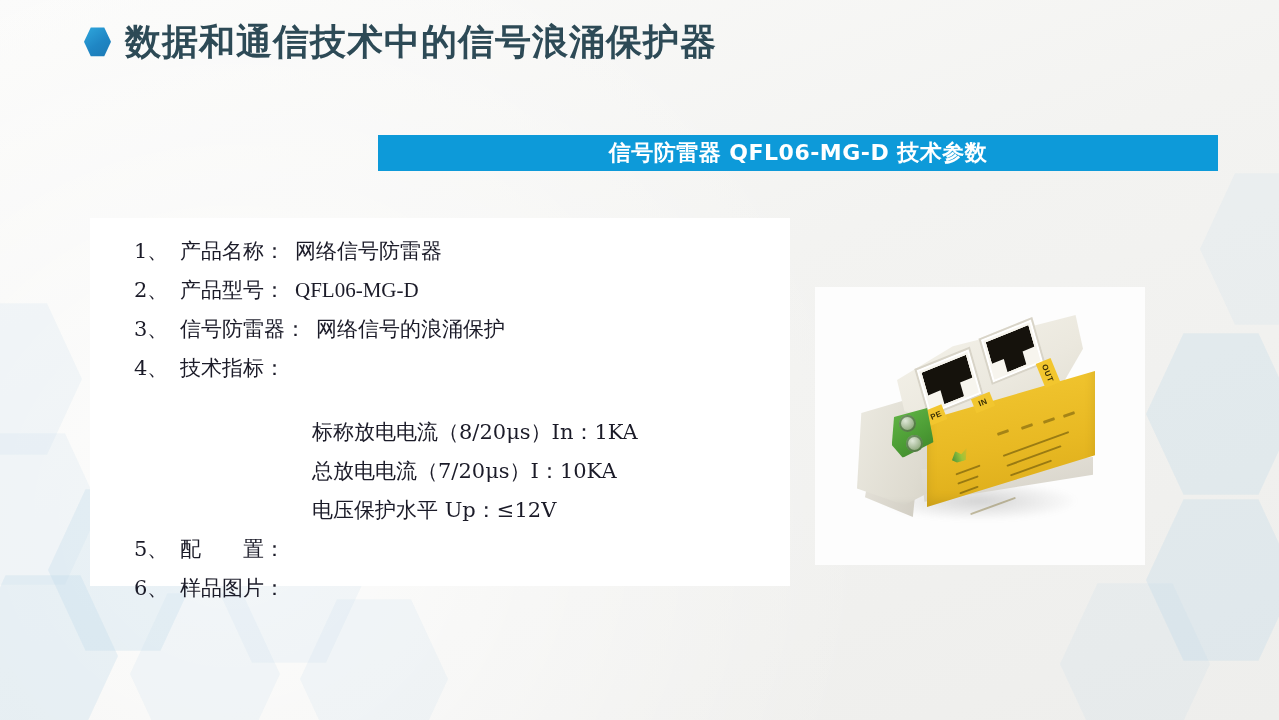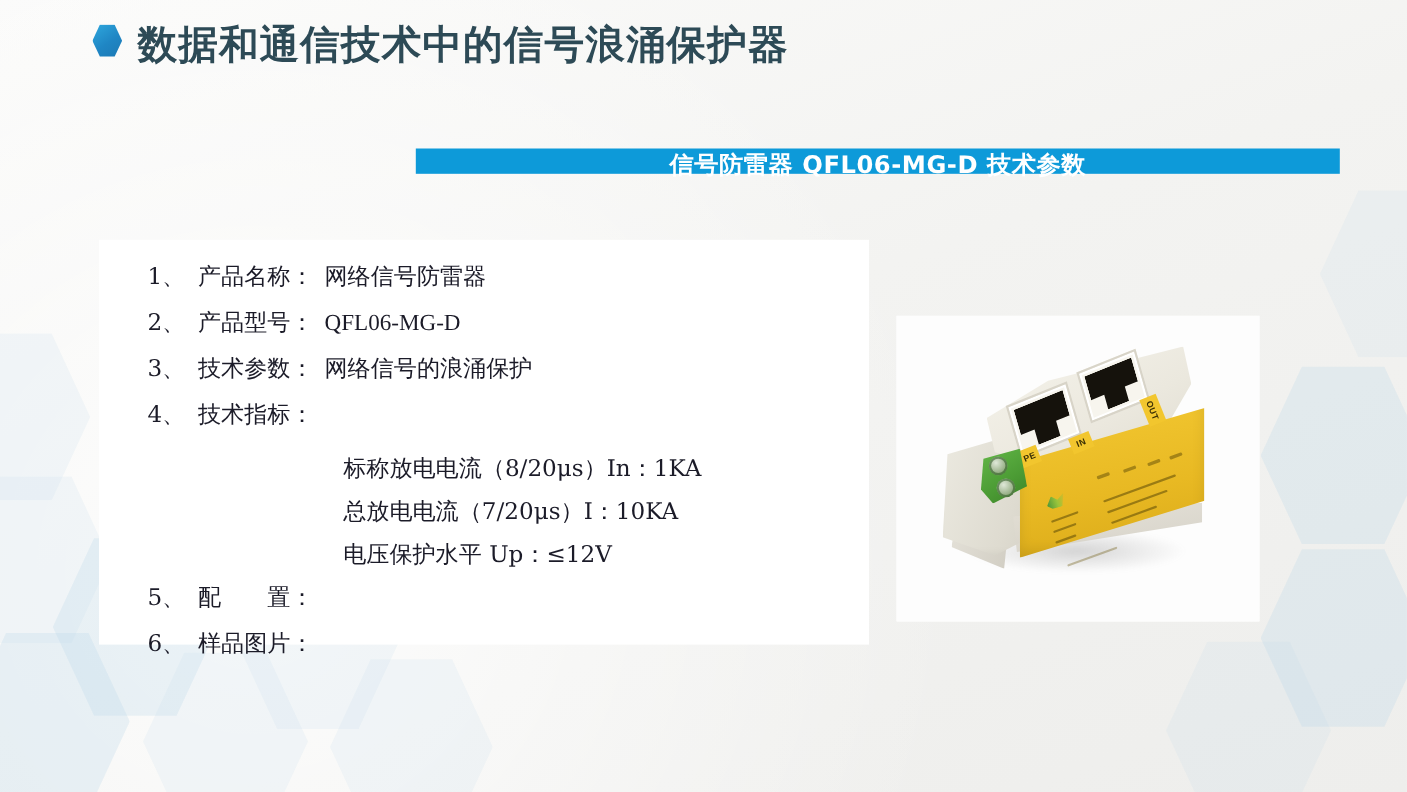--- a/index.html
+++ b/index.html
@@ -37,21 +37,21 @@
   }
   .hexagon.faint { opacity: .28; }
   .hexagon.ghost { opacity: .15; }
 
   
   #title-row {
     position: absolute;
     left: 84px;
     top: 22px;
     display: flex;
-    align-items: flex-start;
+    align-items: center;
     gap: 14px;
   }
   #bullet-hex {
     width: 27px;
     height: 30px;
     flex: 0 0 auto;
     clip-path: polygon(25% 2%, 75% 2%, 100% 50%, 75% 98%, 25% 98%, 0% 50%);
     background: linear-gradient(145deg, #2fa8de 0%, #1f86c4 55%, #1c79b4 100%);
   }
   #page-title {
@@ -63,24 +63,24 @@
     white-space: nowrap;
     font-family: "DejaVu Sans", "Liberation Sans", sans-serif;
   }
 
   
   #banner {
     position: absolute;
     left: 378px;
     top: 135px;
     width: 840px;
-    height: 23px;
+    height: 36px;
     background: #0d9ad9;
     display: flex;
-    align-items: flex-start;
+    align-items: center;
     justify-content: center;
   }
   #banner-text {
     color: #ffffff;
     font-size: 22px;
     font-weight: bold;
     letter-spacing: .5px;
     white-space: nowrap;
     font-family: "DejaVu Sans", "Liberation Sans", sans-serif;
   }
@@ -108,33 +108,32 @@
     color: #1b1b28;
     line-height: 1.85;
     white-space: nowrap;
   }
   .spec-num {
     width: 46px;
     flex: 0 0 46px;
   }
   .spec-label {
     flex: 0 0 auto;
-    font-family: Liberation Mono, monospace;
   }
   .spec-label.spaced {
     letter-spacing: 0;
   }
   .spec-value {
     margin-left: 10px;
   }
   .spec-line.indented {
     padding-left: 168px;
   }
   .spec-line.gap-top {
-    margin-top: 8px;
+    margin-top: 26px;
     align-items: center;
   }
   .mono-val {
     font-family: "Liberation Serif", "DejaVu Serif", serif;
   }
 
   
   #photo-card {
     position: absolute;
     left: 815px;
@@ -375,21 +374,21 @@
       </div>
 
       <div class="spec-line">
         <span class="spec-num">2、</span>
         <span class="spec-label">产品型号：</span>
         <span class="spec-value mono-val">QFL06-MG-D</span>
       </div>
 
       <div class="spec-line">
         <span class="spec-num">3、</span>
-        <span class="spec-label">技术参数：</span>
+        <span class="spec-label">信号防雷器：</span>
         <span class="spec-value">网络信号的浪涌保护</span>
       </div>
 
       <div class="spec-line">
         <span class="spec-num">4、</span>
         <span class="spec-label">技术指标：</span>
       </div>
 
       <div class="spec-line indented gap-top">
         <span class="spec-value">标称放电电流（8/20μs）In：1KA</span>

